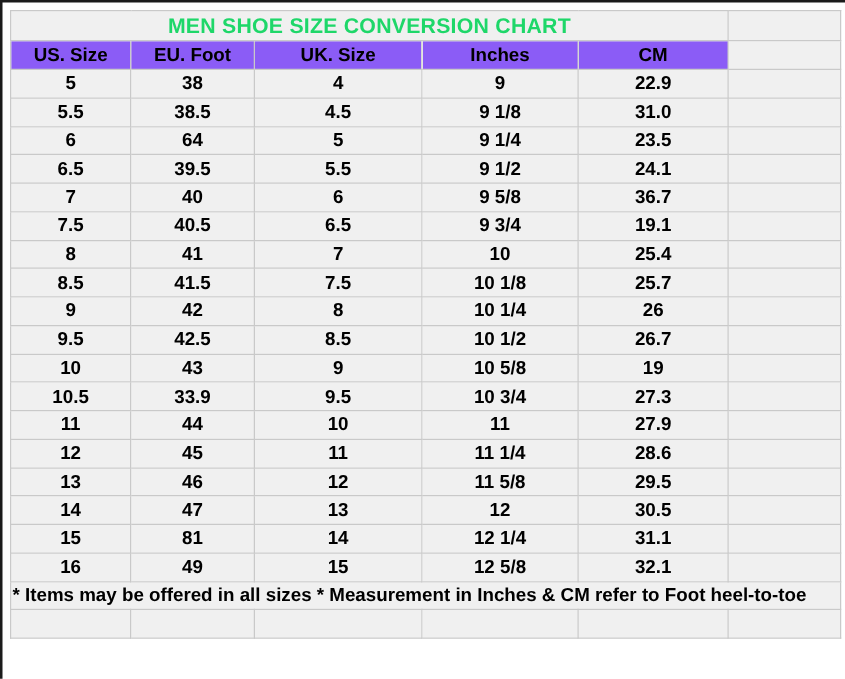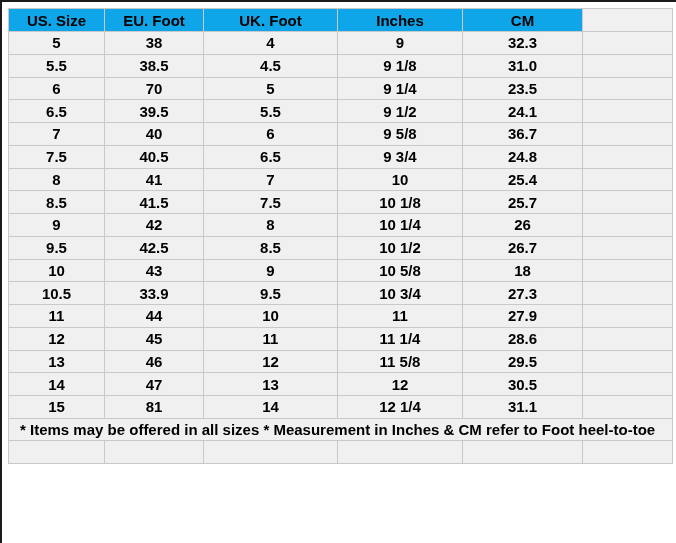--- a/index.html
+++ b/index.html
@@ -30,79 +30,83 @@
     white-space:nowrap;
   }
   tr.title-row td{height:23px;}
   td.title-cell{
     color:#1ed769;
     font-size:17px;
     letter-spacing:.2px;
   }
   tr.header-row td{
     height:22px;
-    background:#0ea5e9;
+    background:#8b5cf6;
     font-size:15px;
   }
   tr.data-row td{height:21.75px;}
   tr.note-row td{height:21px;}
-  td.note-left{text-align:left;padding-left:11px;}
+  td.note-left{text-align:left;padding-left:1px;}
   tr.stub-row td{height:22px;}
 </style>
 </head>
 <body>
 
 <div class="edge-top"></div>
 <div class="edge-left"></div>
 
 <div class="sheet">
   <table>
     <colgroup>
       <col style="width:96px">
         <col style="width:99px">
         <col style="width:134px">
       <col style="width:125px">
         <col style="width:120px">
         <col style="width:90px">
     </colgroup>
 
     <tbody>
+        <tr class="title-row">
+      <td class="title-cell" colspan="5">MEN SHOE SIZE CONVERSION CHART</td>
+      <td></td>
+    </tr>
 
     <tr class="header-row">
       <td>US. Size</td>
       <td>EU. Foot</td>
-      <td>UK. Foot</td>
+      <td>UK. Size</td>
       <td>Inches</td>
       <td>CM</td>
       <td style="background:#f0f0f0"></td>
     </tr>
 
     </tbody>
       <tbody>
   <tr class="data-row">
     <td>5</td>
     <td>38</td>
     <td>4</td>
     <td>9</td>
-    <td>32.3</td>
+    <td>22.9</td>
     <td></td>
   </tr>
 
   <tr class="data-row">
     <td>5.5</td>
     <td>38.5</td>
     <td>4.5</td>
     <td>9 1/8</td>
     <td>31.0</td>
     <td></td>
   </tr>
 
   <tr class="data-row">
     <td>6</td>
-    <td>70</td>
+    <td>64</td>
     <td>5</td>
     <td>9 1/4</td>
     <td>23.5</td>
     <td></td>
   </tr>
 
   <tr class="data-row">
     <td>6.5</td>
     <td>39.5</td>
     <td>5.5</td>
@@ -118,21 +122,21 @@
     <td>9 5/8</td>
     <td>36.7</td>
     <td></td>
   </tr>
 
   <tr class="data-row">
     <td>7.5</td>
     <td>40.5</td>
     <td>6.5</td>
     <td>9 3/4</td>
-    <td>24.8</td>
+    <td>19.1</td>
     <td></td>
   </tr>
 
   <tr class="data-row">
     <td>8</td>
     <td>41</td>
     <td>7</td>
     <td>10</td>
     <td>25.4</td>
     <td></td>
@@ -163,21 +167,21 @@
     <td>10 1/2</td>
     <td>26.7</td>
     <td></td>
   </tr>
 
   <tr class="data-row">
     <td>10</td>
     <td>43</td>
     <td>9</td>
     <td>10 5/8</td>
-    <td>18</td>
+    <td>19</td>
     <td></td>
   </tr>
 
   <tr class="data-row">
     <td>10.5</td>
     <td>33.9</td>
     <td>9.5</td>
     <td>10 3/4</td>
     <td>27.3</td>
     <td></td>
@@ -222,20 +226,28 @@
 
   <tr class="data-row">
     <td>15</td>
     <td>81</td>
     <td>14</td>
     <td>12 1/4</td>
     <td>31.1</td>
     <td></td>
   </tr>
 
+  <tr class="data-row">
+    <td>16</td>
+    <td>49</td>
+    <td>15</td>
+    <td>12 5/8</td>
+    <td>32.1</td>
+    <td></td>
+  </tr>
 </tbody>
 
     <tbody>
     <tr class="note-row">
       <td colspan="6" class="note-left">* Items may be offered in all sizes * Measurement in Inches &amp; CM refer to Foot heel-to-toe</td>
     </tr>
 
     <tr class="stub-row">
       <td></td>
       <td></td>

